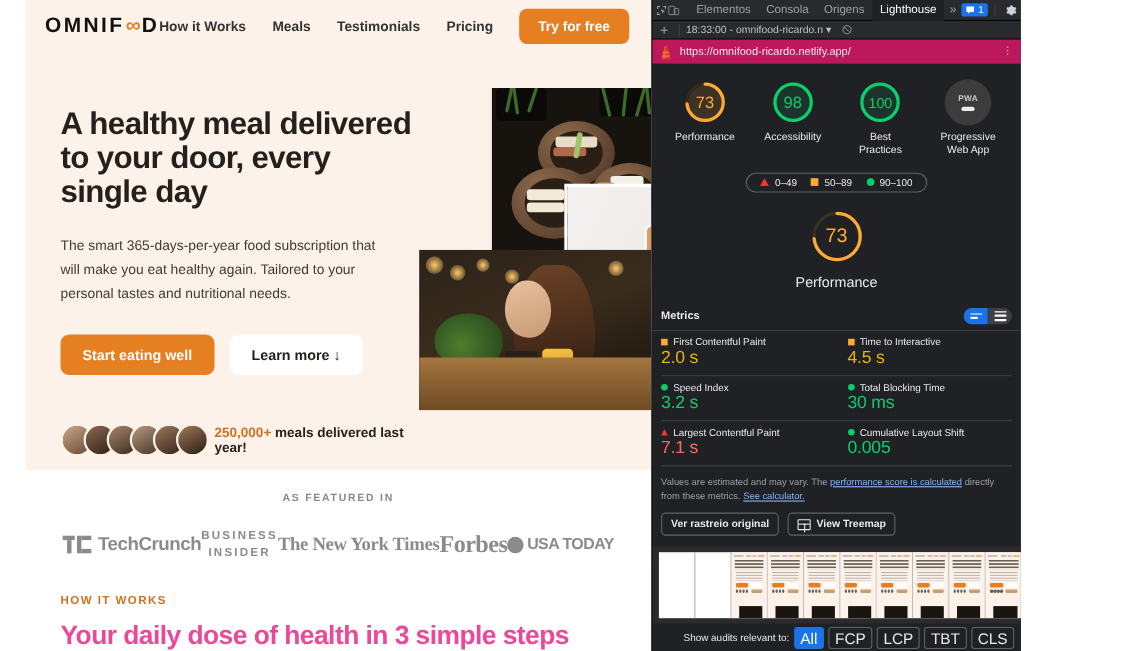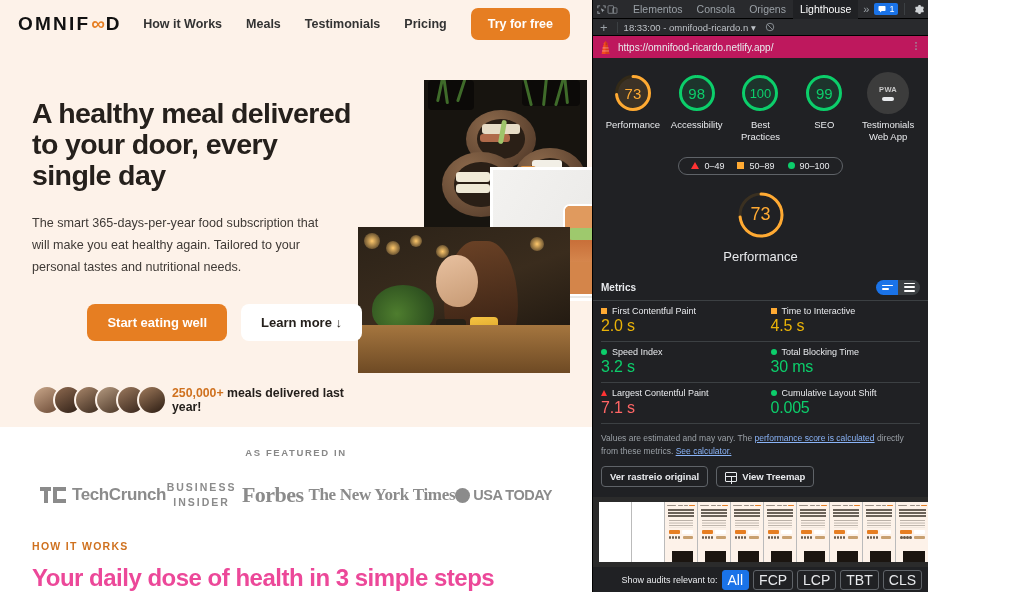--- a/index.html
+++ b/index.html
@@ -5,21 +5,21 @@
   * { margin:0; padding:0; box-sizing:border-box; }
   html,body { width:1024px; height:592px; overflow:hidden; }
   body {
     font-family:"Liberation Sans", sans-serif;
     background:#fff;
     -webkit-font-smoothing:antialiased;
   }
   #root { position:relative; width:1024px; height:592px; display:flex; }
 
   
-  #site { width:592px; height:592px; position:relative; overflow:hidden; background:#fff; }
+  #site { width:592px; height:592px; position:relative; overflow:hidden; background:#fff;padding-left:23px; }
 
   .hero-wrap { background:#fdf2e9; height:427px; position:relative; overflow:hidden; }
 
   
   .site-header {
     height:48px; display:flex; align-items:center;
     padding:0 22px 0 18px; position:relative; z-index:5;
   }
   .logo { font-size:19px; letter-spacing:2.2px; font-weight:700; color:#111; display:flex; align-items:center; }
   .logo .inf { color:#e67e22; letter-spacing:0; margin:0 1px; font-size:19px;}
@@ -31,21 +31,21 @@
     font-family:inherit; white-space:nowrap;
   }
 
   
   .hero-text { position:absolute; left:32px; top:98px; width:330px; z-index:4; }
   .hero-h1 {
     font-size:28.5px; line-height:1.08; font-weight:800; color:#25201c;
     letter-spacing:-0.6px; margin-bottom:22px;
   }
   .hero-p { font-size:12.6px; line-height:1.75; color:#3f3a36; width:305px; margin-bottom:26px; }
-  .hero-btns { display:flex; gap:14px; margin-bottom:30px;justify-content:flex-end; }
+  .hero-btns { display:flex; gap:14px; margin-bottom:30px; }
   .btn-primary {
     background:#e67e22; color:#fff; font-size:13px; font-weight:700;
     padding:11px 20px; border-radius:8px; border:none; cursor:pointer; font-family:inherit;
   }
   .btn-secondary {
     background:#fff; color:#25201c; font-size:13px; font-weight:700;
     padding:11px 20px; border-radius:8px; border:none; cursor:pointer; font-family:inherit;
   }
   .delivered { display:flex; align-items:center; gap:14px;margin-top:44px; }
   .avatars { display:flex; }
@@ -404,24 +404,24 @@
             <span>TechCrunch</span>
           </span>
         </div>
         <div>
           <span class="bi">
             <span>BUSINESS</span><br>
             <span>INSIDER</span>
           </span>
         </div>
         <div>
+          <span class="nyt">The New York Times</span>
+        </div>
+        <div>
           <span class="forbes">Forbes</span>
-        </div>
-        <div>
-          <span class="nyt">The New York Times</span>
         </div>
         <div>
           <span class="usa">
             <span class="usa-dot"></span>
             <span>USA TODAY</span>
           </span>
         </div>
       </div>
     </div>
 
@@ -537,38 +537,27 @@
             <svg width="42" height="42" viewBox="0 0 42 42">
               <circle cx="21" cy="21" r="16.5" fill="#0cce6b" opacity="0.11"></circle>
               <circle cx="21" cy="21" r="16.5" fill="none" stroke="#17331f" stroke-width="3"></circle>
               <circle cx="21" cy="21" r="16.5" fill="none" stroke="#0cce6b" stroke-width="3" stroke-dasharray="103.6 0" stroke-linecap="round"></circle>
             </svg>
             <div class="gauge-num" style="color:#0cce6b;font-size:13px">100</div>
           </div>
           <div class="gauge-label">Best Practices</div>
         </div>
 
-        <div class="gauge">
-          <div class="gauge-ring">
-            <svg width="42" height="42" viewBox="0 0 42 42">
-              <circle cx="21" cy="21" r="16.5" fill="#0cce6b" opacity="0.11"></circle>
-              <circle cx="21" cy="21" r="16.5" fill="none" stroke="#17331f" stroke-width="3"></circle>
-              <circle cx="21" cy="21" r="16.5" fill="none" stroke="#0cce6b" stroke-width="3" stroke-dasharray="102.6 1" stroke-linecap="round"></circle>
-            </svg>
-            <div class="gauge-num" style="color:#0cce6b">99</div>
-          </div>
-          <div class="gauge-label">SEO</div>
-        </div>
 
         <div class="gauge">
           <div class="pwa-circle">
             <div class="pwa-txt">PWA</div>
             <div class="pwa-dash"></div>
           </div>
-          <div class="gauge-label">Testimonials Web App</div>
+          <div class="gauge-label">Progressive Web App</div>
         </div>
       </div>
 
       <div class="legend">
         <div class="legend-item">
           <span class="lg-tri"></span>
           <span>0–49</span>
         </div>
         <div class="legend-item">
           <span class="lg-sq"></span>

